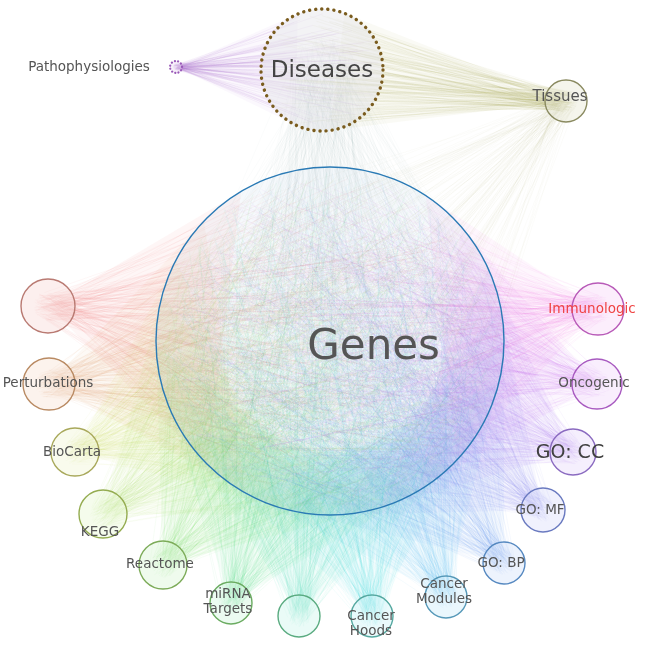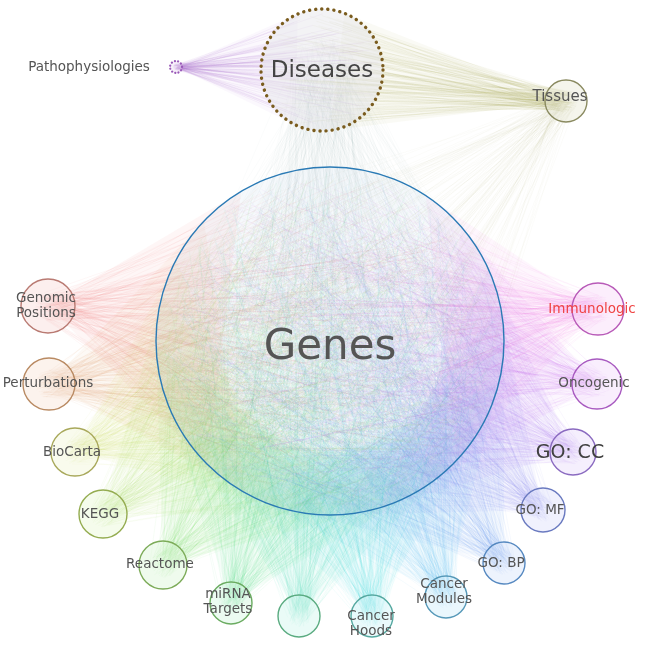--- a/index.html
+++ b/index.html
@@ -79,28 +79,27 @@
       <circle cx="543" cy="510" r="22" fill="#ffffff" fill-opacity="0.4"></circle>
       <circle cx="543" cy="510" r="22" fill="#6e72f0" fill-opacity="0.1" stroke="#6a7ac0" stroke-width="1.4"></circle>
       <circle cx="573" cy="452" r="23" fill="#ffffff" fill-opacity="0.4"></circle>
       <circle cx="573" cy="452" r="23" fill="#9a5ff0" fill-opacity="0.1" stroke="#8a6ac0" stroke-width="1.4"></circle>
       <circle cx="597" cy="384" r="25" fill="#ffffff" fill-opacity="0.4"></circle>
       <circle cx="597" cy="384" r="25" fill="#c45af0" fill-opacity="0.1" stroke="#a85ac0" stroke-width="1.4"></circle>
       <circle cx="598" cy="309" r="26" fill="#ffffff" fill-opacity="0.4"></circle>
       <circle cx="598" cy="309" r="26" fill="#e658e0" fill-opacity="0.1" stroke="#b85ab8" stroke-width="1.4"></circle>
     </svg>
 
-  <div class="lbl" style="left: 220px; width: 220px; top: 345px; font-size: 42px; color: rgb(85, 85, 85); transform: translateY(-50%);">Genes</div>
+  <div class="lbl" style="left: 220px; width: 220px; top: 345px; font-size: 42px; color: rgb(85, 85, 85); transform: translateY(-50%); text-align: right;">Genes</div>
   <div class="lbl" style="left: 242px; width: 160px; top: 70px; font-size: 23px; color: rgb(68, 68, 68); transform: translateY(-50%);">Diseases</div>
   <div class="lbl" style="left: 14px; width: 150px; top: 67px; font-size: 13.5px; color: rgb(85, 85, 85); transform: translateY(-50%);">Pathophysiologies</div>
   <div class="lbl" style="left: 520px; width: 80px; top: 96px; font-size: 15px; color: rgb(85, 85, 85); transform: translateY(-50%);">Tissues</div>
-  <div class="lbl" style="left: 6px; width: 80px; top: 305px; font-size: 13.5px; color: rgb(85, 85, 85); transform: translateY(-50%);">Genomic Positions</div>
   <div class="lbl" style="left: -7px; width: 110px; top: 383px; font-size: 13.5px; color: rgb(85, 85, 85); transform: translateY(-50%);">Perturbations</div>
   <div class="lbl" style="left: 27px; width: 90px; top: 452px; font-size: 13.5px; color: rgb(85, 85, 85); transform: translateY(-50%);">BioCarta</div>
-  <div class="lbl" style="left: 65px; width: 70px; top: 514px; font-size: 13.5px; color: rgb(85, 85, 85); transform: translateY(-50%);">KEGG</div>
+  <div class="lbl" style="left: 65px; width: 70px; top: 532px; font-size: 13.5px; color: rgb(85, 85, 85); transform: translateY(-50%);">KEGG</div>
   <div class="lbl" style="left: 115px; width: 90px; top: 564px; font-size: 13.5px; color: rgb(85, 85, 85); transform: translateY(-50%);">Reactome</div>
   <div class="lbl" style="left: 193px; width: 70px; top: 601px; font-size: 13.5px; color: rgb(85, 85, 85); transform: translateY(-50%);">miRNA Targets</div>
   <div class="lbl" style="left: 336px; width: 70px; top: 623px; font-size: 13.5px; color: rgb(85, 85, 85); transform: translateY(-50%);">Cancer Hoods</div>
   <div class="lbl" style="left: 404px; width: 80px; top: 591px; font-size: 13.5px; color: rgb(85, 85, 85); transform: translateY(-50%);">Cancer Modules</div>
   <div class="lbl" style="left: 466px; width: 70px; top: 563px; font-size: 13.5px; color: rgb(85, 85, 85); transform: translateY(-50%);">GO: BP</div>
   <div class="lbl" style="left: 505px; width: 70px; top: 510px; font-size: 13.5px; color: rgb(85, 85, 85); transform: translateY(-50%);">GO: MF</div>
   <div class="lbl" style="left: 535px; width: 70px; top: 452px; font-size: 19px; color: #404040; transform: translateY(-50%);">GO: CC</div>
   <div class="lbl" style="left: 549px; width: 90px; top: 383px; font-size: 13.5px; color: rgb(85, 85, 85); transform: translateY(-50%);">Oncogenic</div>
   <div class="lbl" style="left: 542px; width: 100px; top: 309px; font-size: 13.5px; color: #ef4444; transform: translateY(-50%);">Immunologic</div>
 </div>

